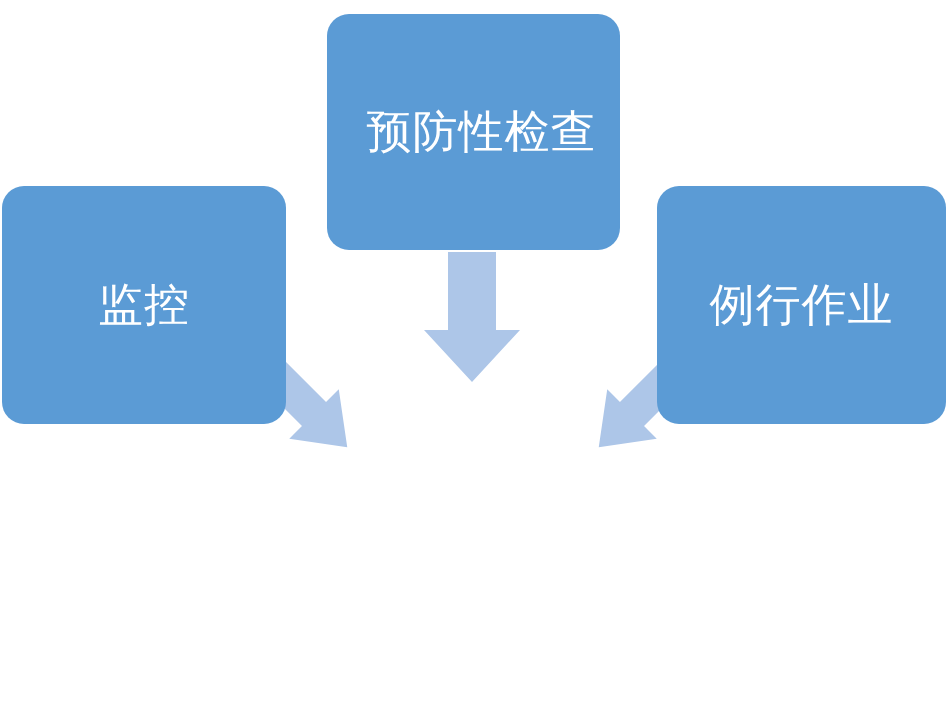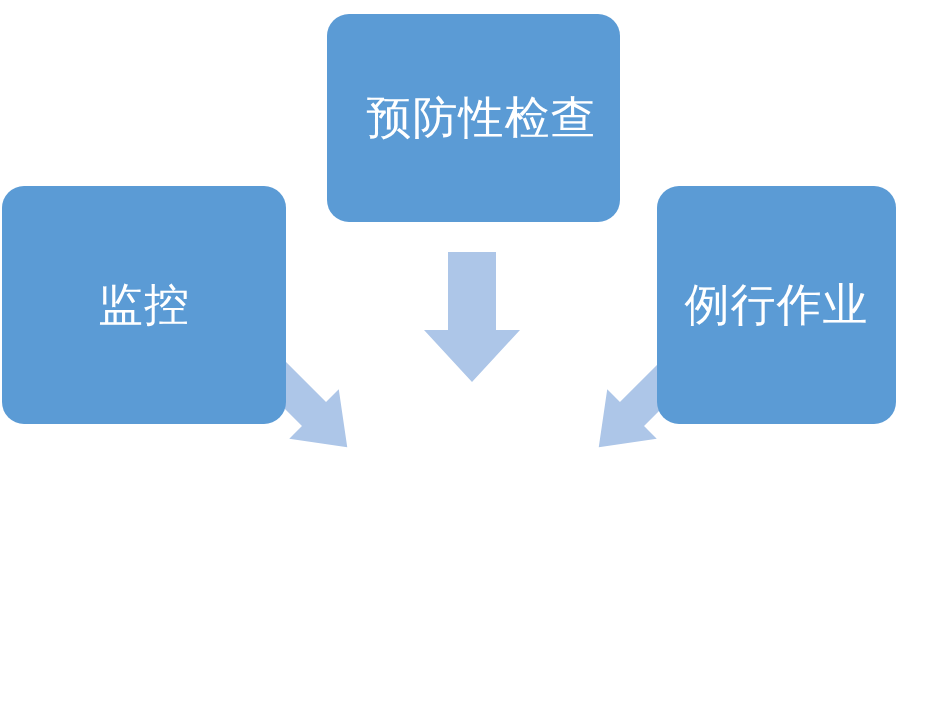--- a/index.html
+++ b/index.html
@@ -55,23 +55,23 @@
   .circle-label {
     color: var(--text-color);
     font-size: 58px;
     letter-spacing: 2px;
     text-align: center;
     line-height: 1.3;
     width: 210px;
     word-break: break-all;
     user-select: none;
   }
-  .box-top    { left: 327px; top: 14px;  width: 293px; height: 208px; padding-left: 16px; }
+  .box-top    { left: 327px; top: 14px;  width: 293px; height: 236px; padding-left: 16px; }
   .box-left   { left: 2px;   top: 186px; width: 284px; height: 238px; }
-  .box-right  { left: 657px; top: 186px; width: 239px; height: 238px; }
+  .box-right  { left: 657px; top: 186px; width: 289px; height: 238px; }
   .circle-center { left: 320px; top: 393px; width: 306px; height: 306px; }
 </style>
 </head>
 <body>
 
 <div class="canvas">
 
   <svg class="arrows-layer" viewBox="0 0 948 705" xmlns="http://www.w3.org/2000/svg" aria-hidden="true">
 
     <polygon class="arrow" points="448,252 496,252 496,330 520,330 472,382 424,330 448,330"></polygon>

